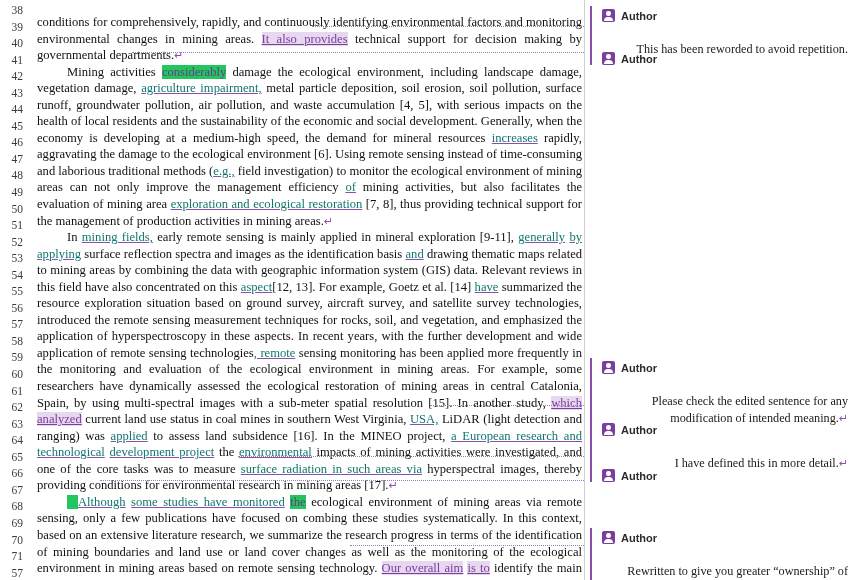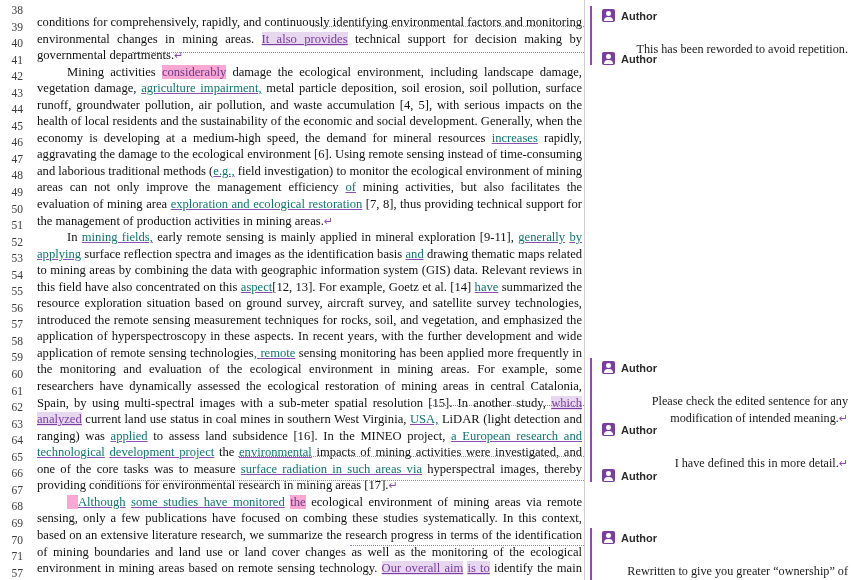--- a/index.html
+++ b/index.html
@@ -61,21 +61,21 @@
   }
   .indent { text-indent: 30px; }
 
   
   .ins {
     color: #0f766e;
     text-decoration: underline;
     text-decoration-color: #8a4fae;
   }
   .hl {
-    background: #f9a8d4;
+    background: #22c55e;
     color: #6a3b8a;
   }
   .hl-ins {
     background: #e7d8ef;
     color: #7a3f9e;
     text-decoration: underline;
     text-decoration-color: #7a3f9e;
   }
   .pilcrow {
     color: #8a4fae;

